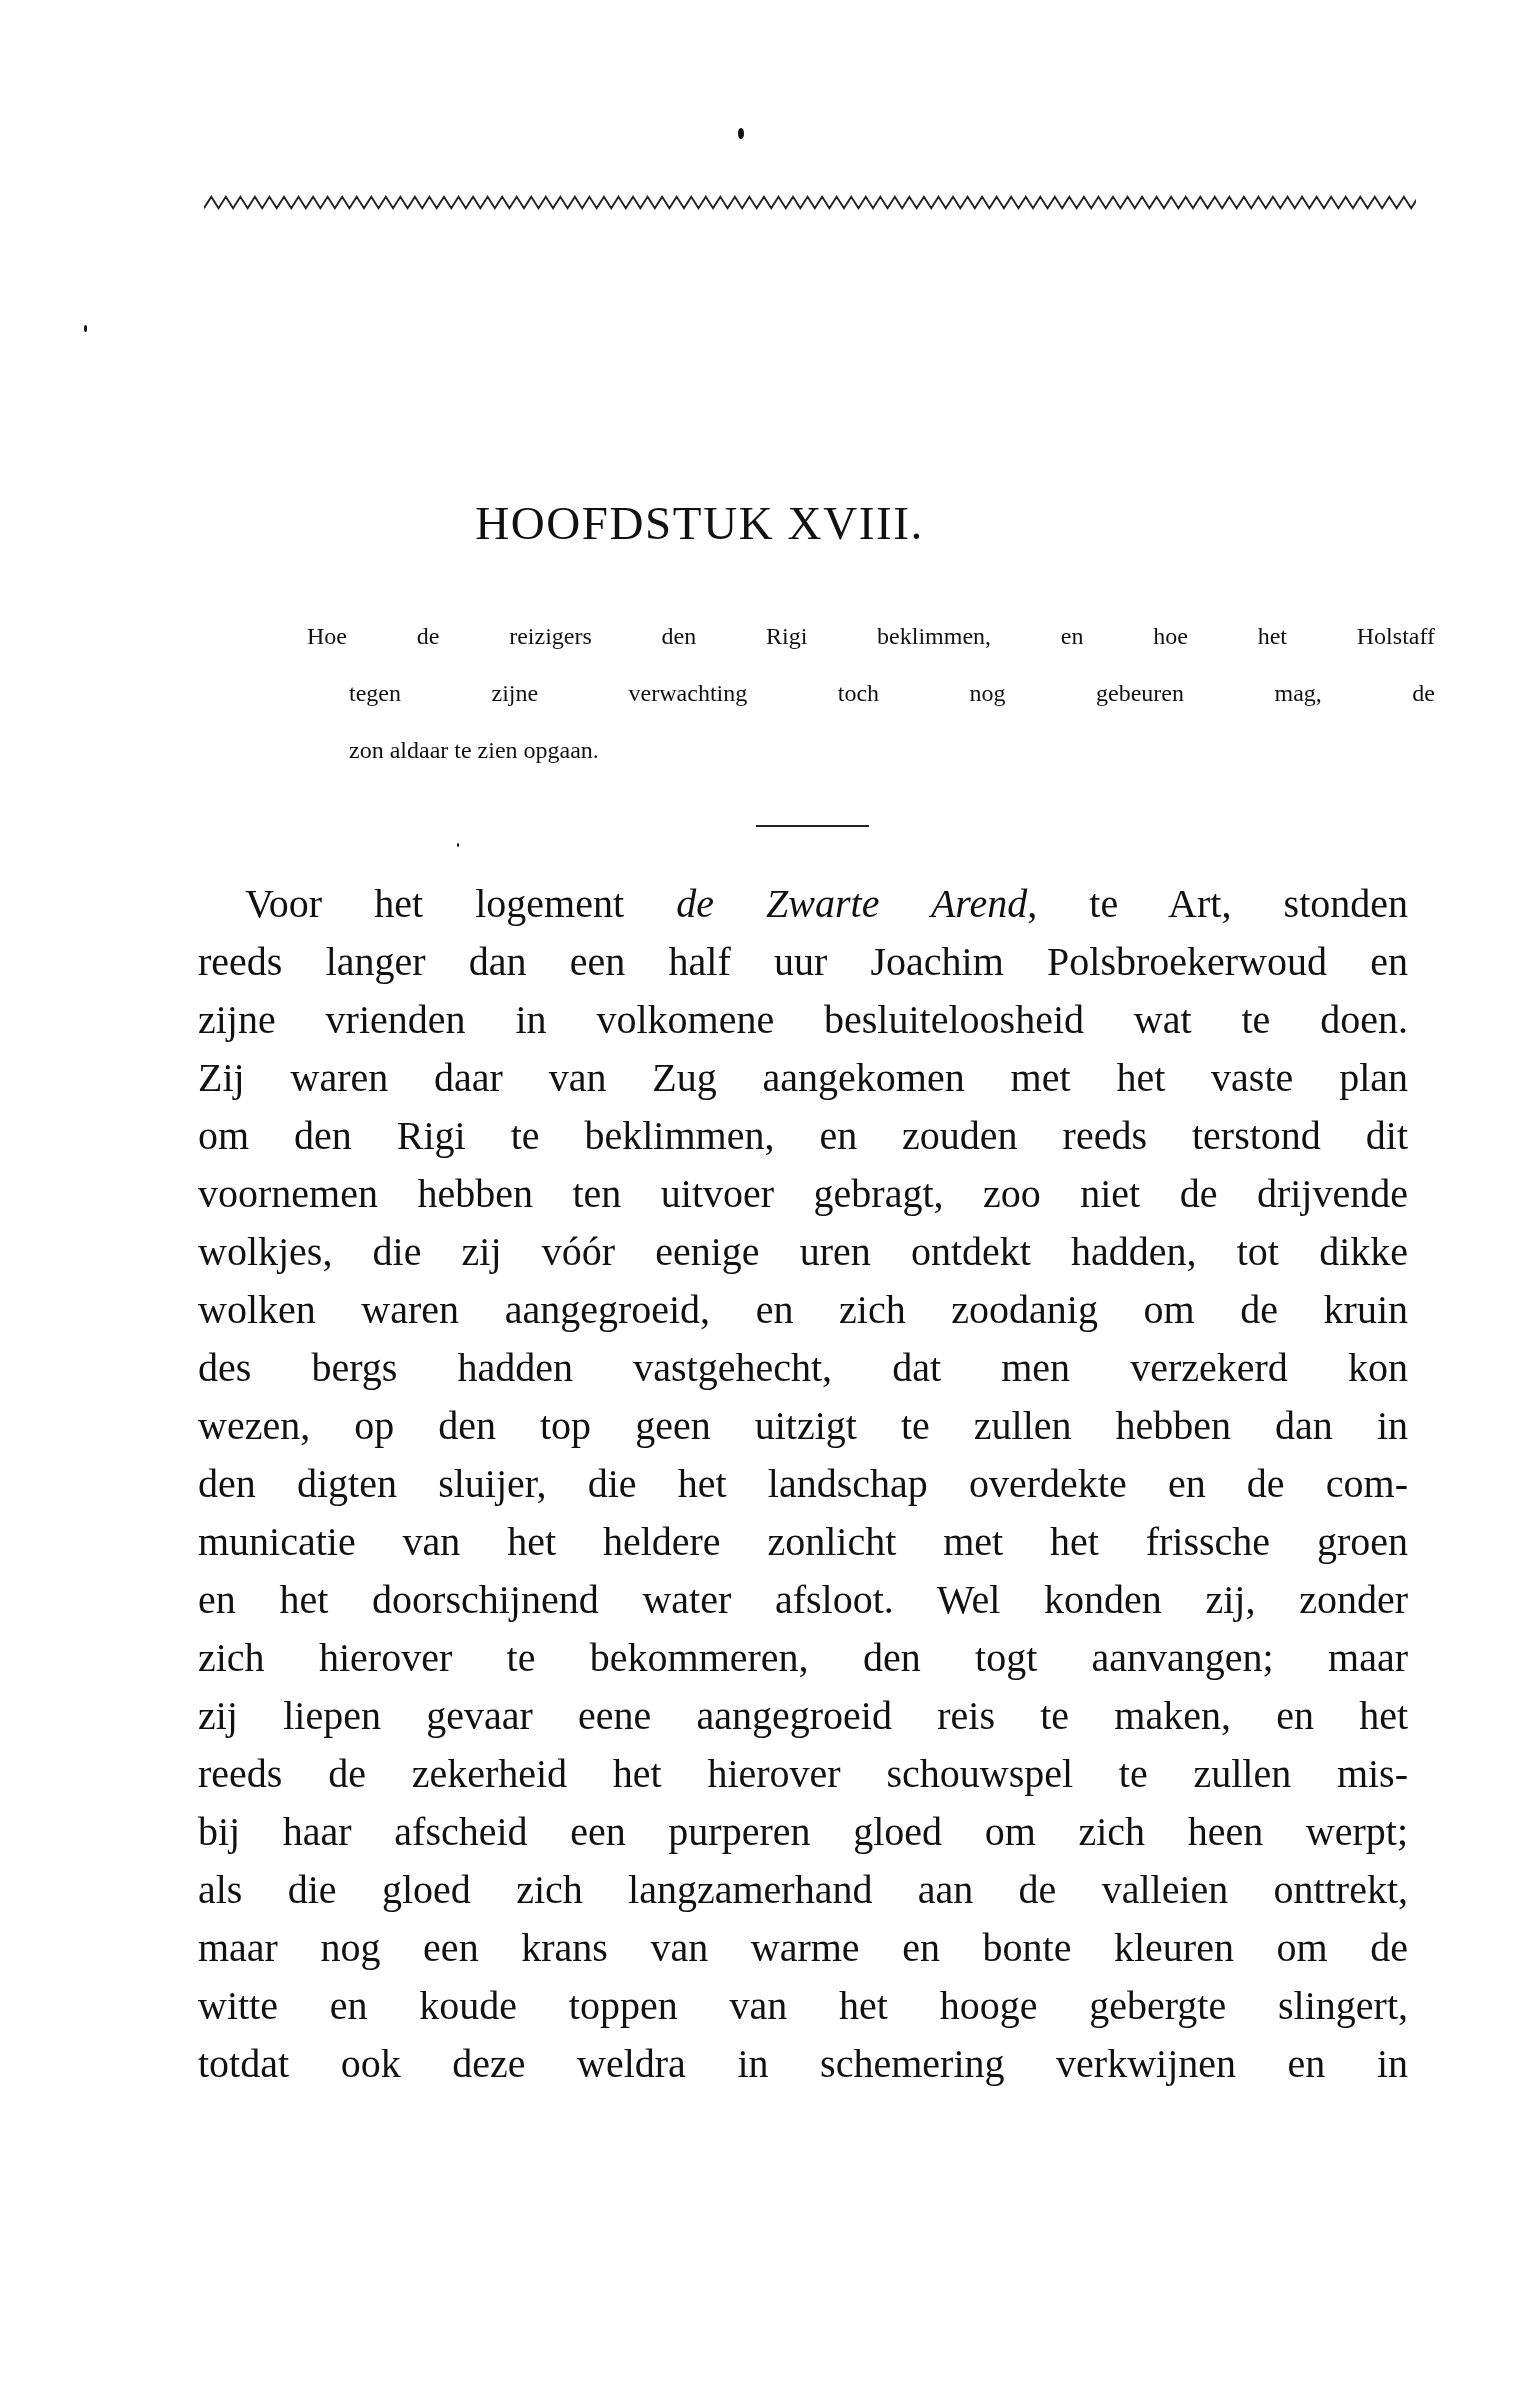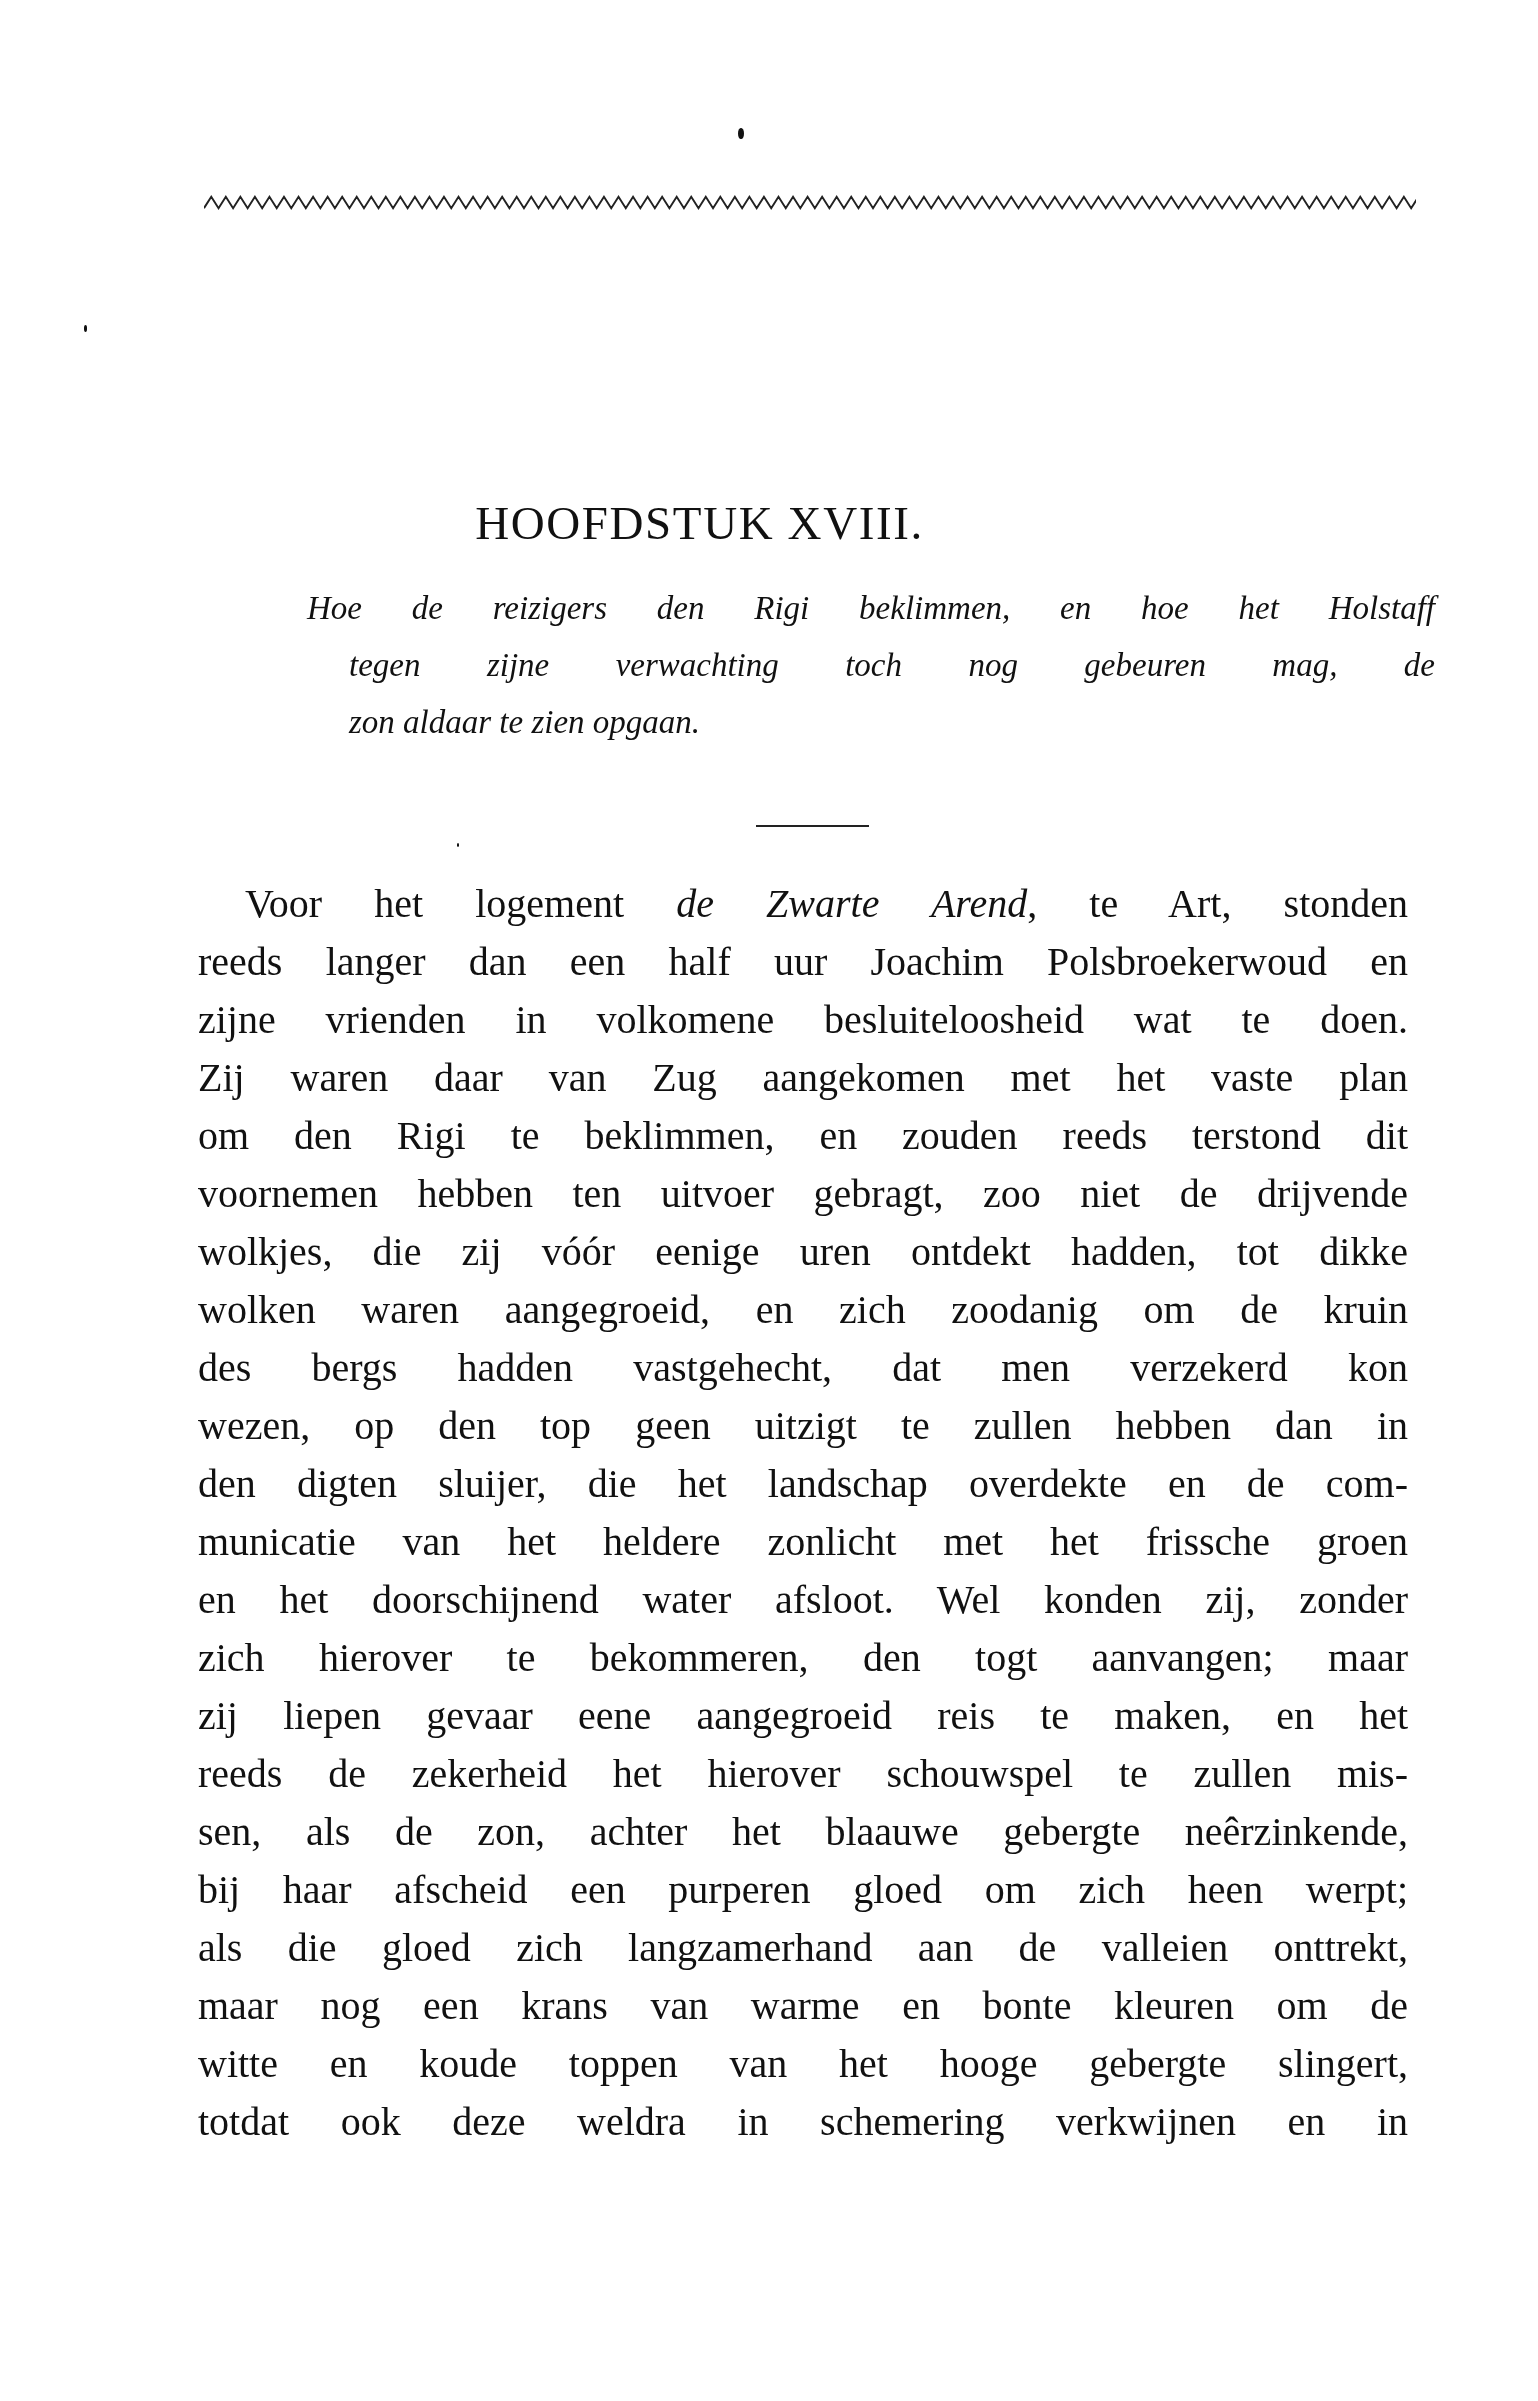--- a/index.html
+++ b/index.html
@@ -1,20 +1,20 @@
 <!DOCTYPE html>
 <html style="font-size:13px"><head>
 <meta charset="utf-8">
 <style>
   html,body{margin:0;padding:0;background:#fff;}
   body{width:1539px;height:2401px;position:relative;overflow:hidden;color:#111;font-family:"Liberation Serif","DejaVu Serif",serif;}
   .speck{position:absolute;background:#111;border-radius:50%;}
   #wave{position:absolute;left:204px;top:192px;width:1212px;height:21px;}
   #heading{position:absolute;left:0;width:1399px;top:495px;text-align:center;font-size:47px;letter-spacing:1.6px;line-height:57px;}
-  #subtitle{position:absolute;left:307px;width:1128px;top:580px;font-style:italic;font-size:33px;line-height:57px;}
+  #subtitle{position:absolute;left:307px;width:1128px;top:608px;font-size:24px;line-height:57px;}
   #subtitle .sl{display:block;text-align:justify;text-align-last:justify;white-space:nowrap;}
   #subtitle .sl.indent{padding-left:42px;}
   #subtitle .sl.last{text-align-last:left;}
   #rule{position:absolute;left:756px;top:825px;width:113px;height:2.4px;background:#222;}
   #body{position:absolute;left:198px;top:875px;width:1210px;font-size:40px;line-height:58px;}
   #body .line{display:block;height:58px;text-align:justify;text-align-last:justify;white-space:nowrap;}
   #body .line.first{padding-left:47px;}
   #body .it{font-style:italic;}
 </style>
 </head>
@@ -48,20 +48,19 @@
   <span class="line">wolkjes, die zij vóór eenige uren ontdekt hadden, tot dikke</span>
   <span class="line">wolken waren aangegroeid, en zich zoodanig om de kruin</span>
   <span class="line">des bergs hadden vastgehecht, dat men verzekerd kon</span>
   <span class="line">wezen, op den top geen uitzigt te zullen hebben dan in</span>
   <span class="line">den digten sluijer, die het landschap overdekte en de com-</span>
   <span class="line">municatie van het heldere zonlicht met het frissche groen</span>
   <span class="line">en het doorschijnend water afsloot. Wel konden zij, zonder</span>
   <span class="line">zich hierover te bekommeren, den togt aanvangen; maar</span>
   <span class="line">zij liepen gevaar eene aangegroeid reis te maken, en het</span>
   <span class="line">reeds de zekerheid het hierover schouwspel te zullen mis-</span>
-  <span class="line">sen, als de zon, achter het blaauwe gebergte neêrzinkende,</span>
   <span class="line">bij haar afscheid een purperen gloed om zich heen werpt;</span>
   <span class="line">als die gloed zich langzamerhand aan de valleien onttrekt,</span>
   <span class="line">maar nog een krans van warme en bonte kleuren om de</span>
   <span class="line">witte en koude toppen van het hooge gebergte slingert,</span>
   <span class="line">totdat ook deze weldra in schemering verkwijnen en in</span>
 </div>
 
 
 </body></html>

